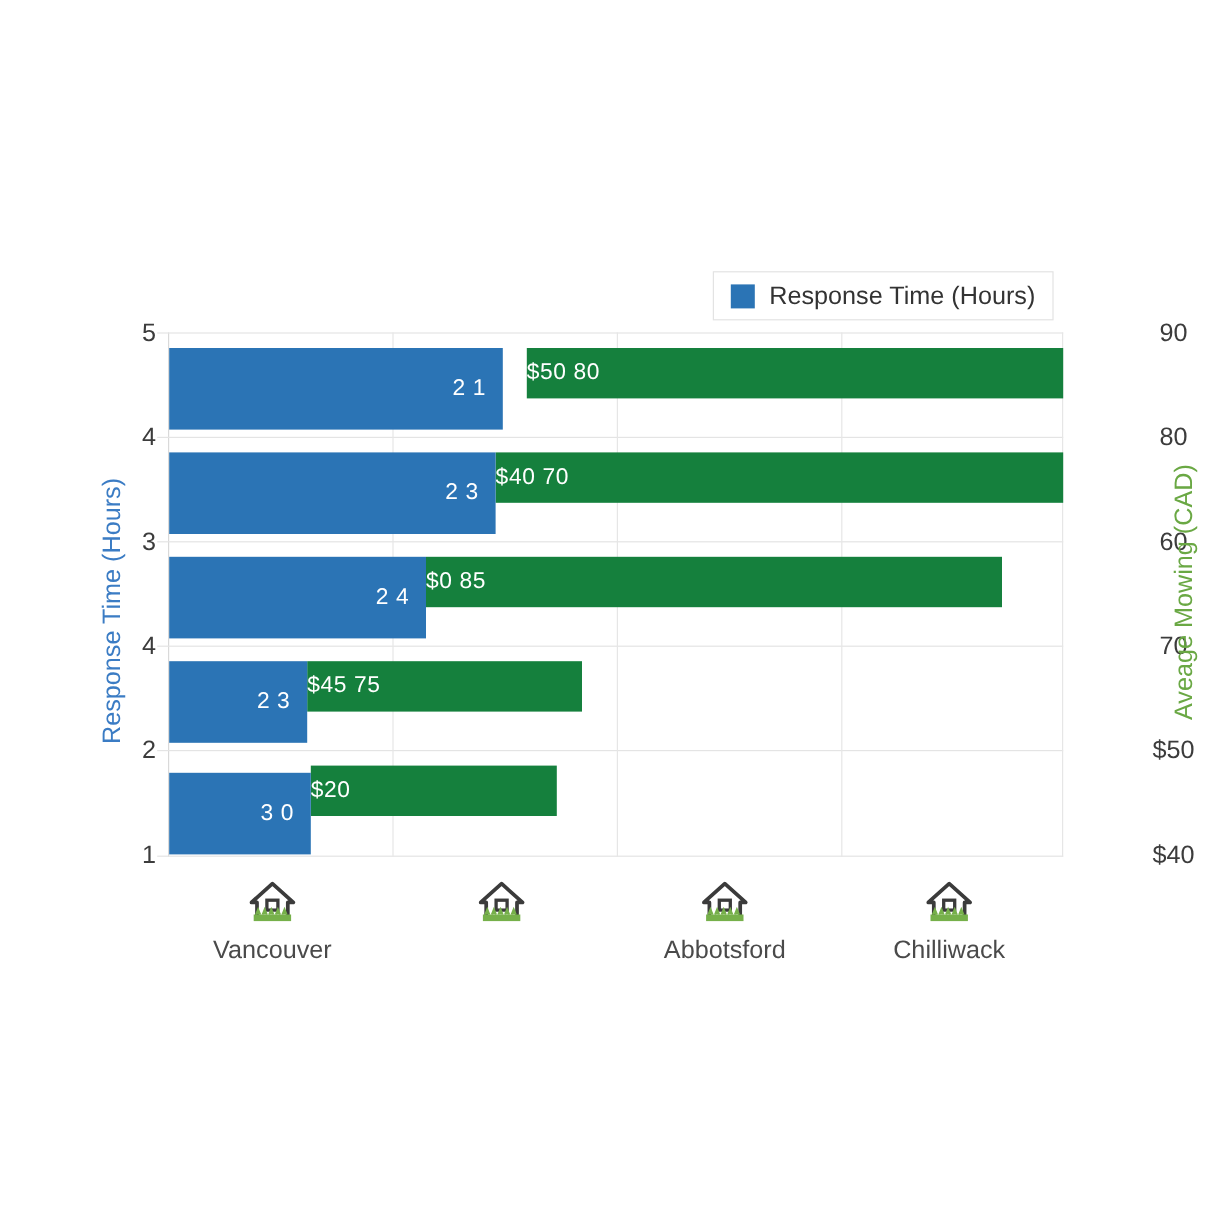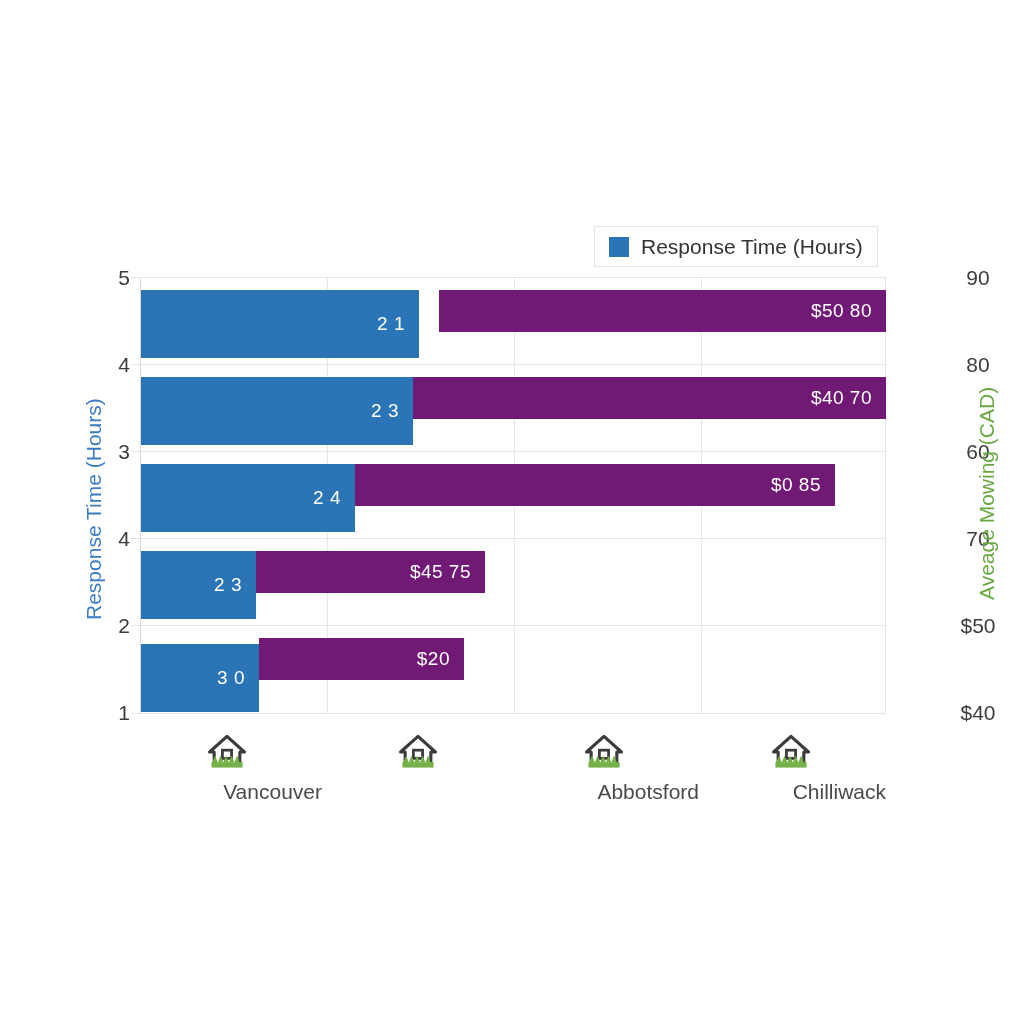--- a/index.html
+++ b/index.html
@@ -56,24 +56,24 @@
     display: flex;
     align-items: center;
     justify-content: flex-end;
     color: #ffffff;
     font-size: 19px;
     padding-right: 14px;
     letter-spacing: 0.5px;
   }
   .bar-green {
     position: absolute;
-    background: #701a75;
+    background: #15803d;
     display: flex;
     align-items: center;
-    justify-content: flex-end;
+    justify-content: flex-start;
     color: #ffffff;
     font-size: 19px;
     padding-right: 14px;
     letter-spacing: 0.5px;
   }
   .tick-l {
     position: absolute;
     width: 44px;
     text-align: right;
     color: #3c3c3c;
@@ -130,21 +130,21 @@
   #legend .lbl {
     font-size: 21px;
     color: #333333;
     white-space: nowrap;
   }
 
   
   .cat {
     position: absolute;
     width: 190px;
-    text-align: right;
+    text-align: center;
   }
   .cat .house {
     display: block;
     margin: 0 auto 6px auto;
     width: 44px;
     height: 44px;
   }
   .cat .catlabel {
     font-size: 21px;
     color: #4a4a4a;

